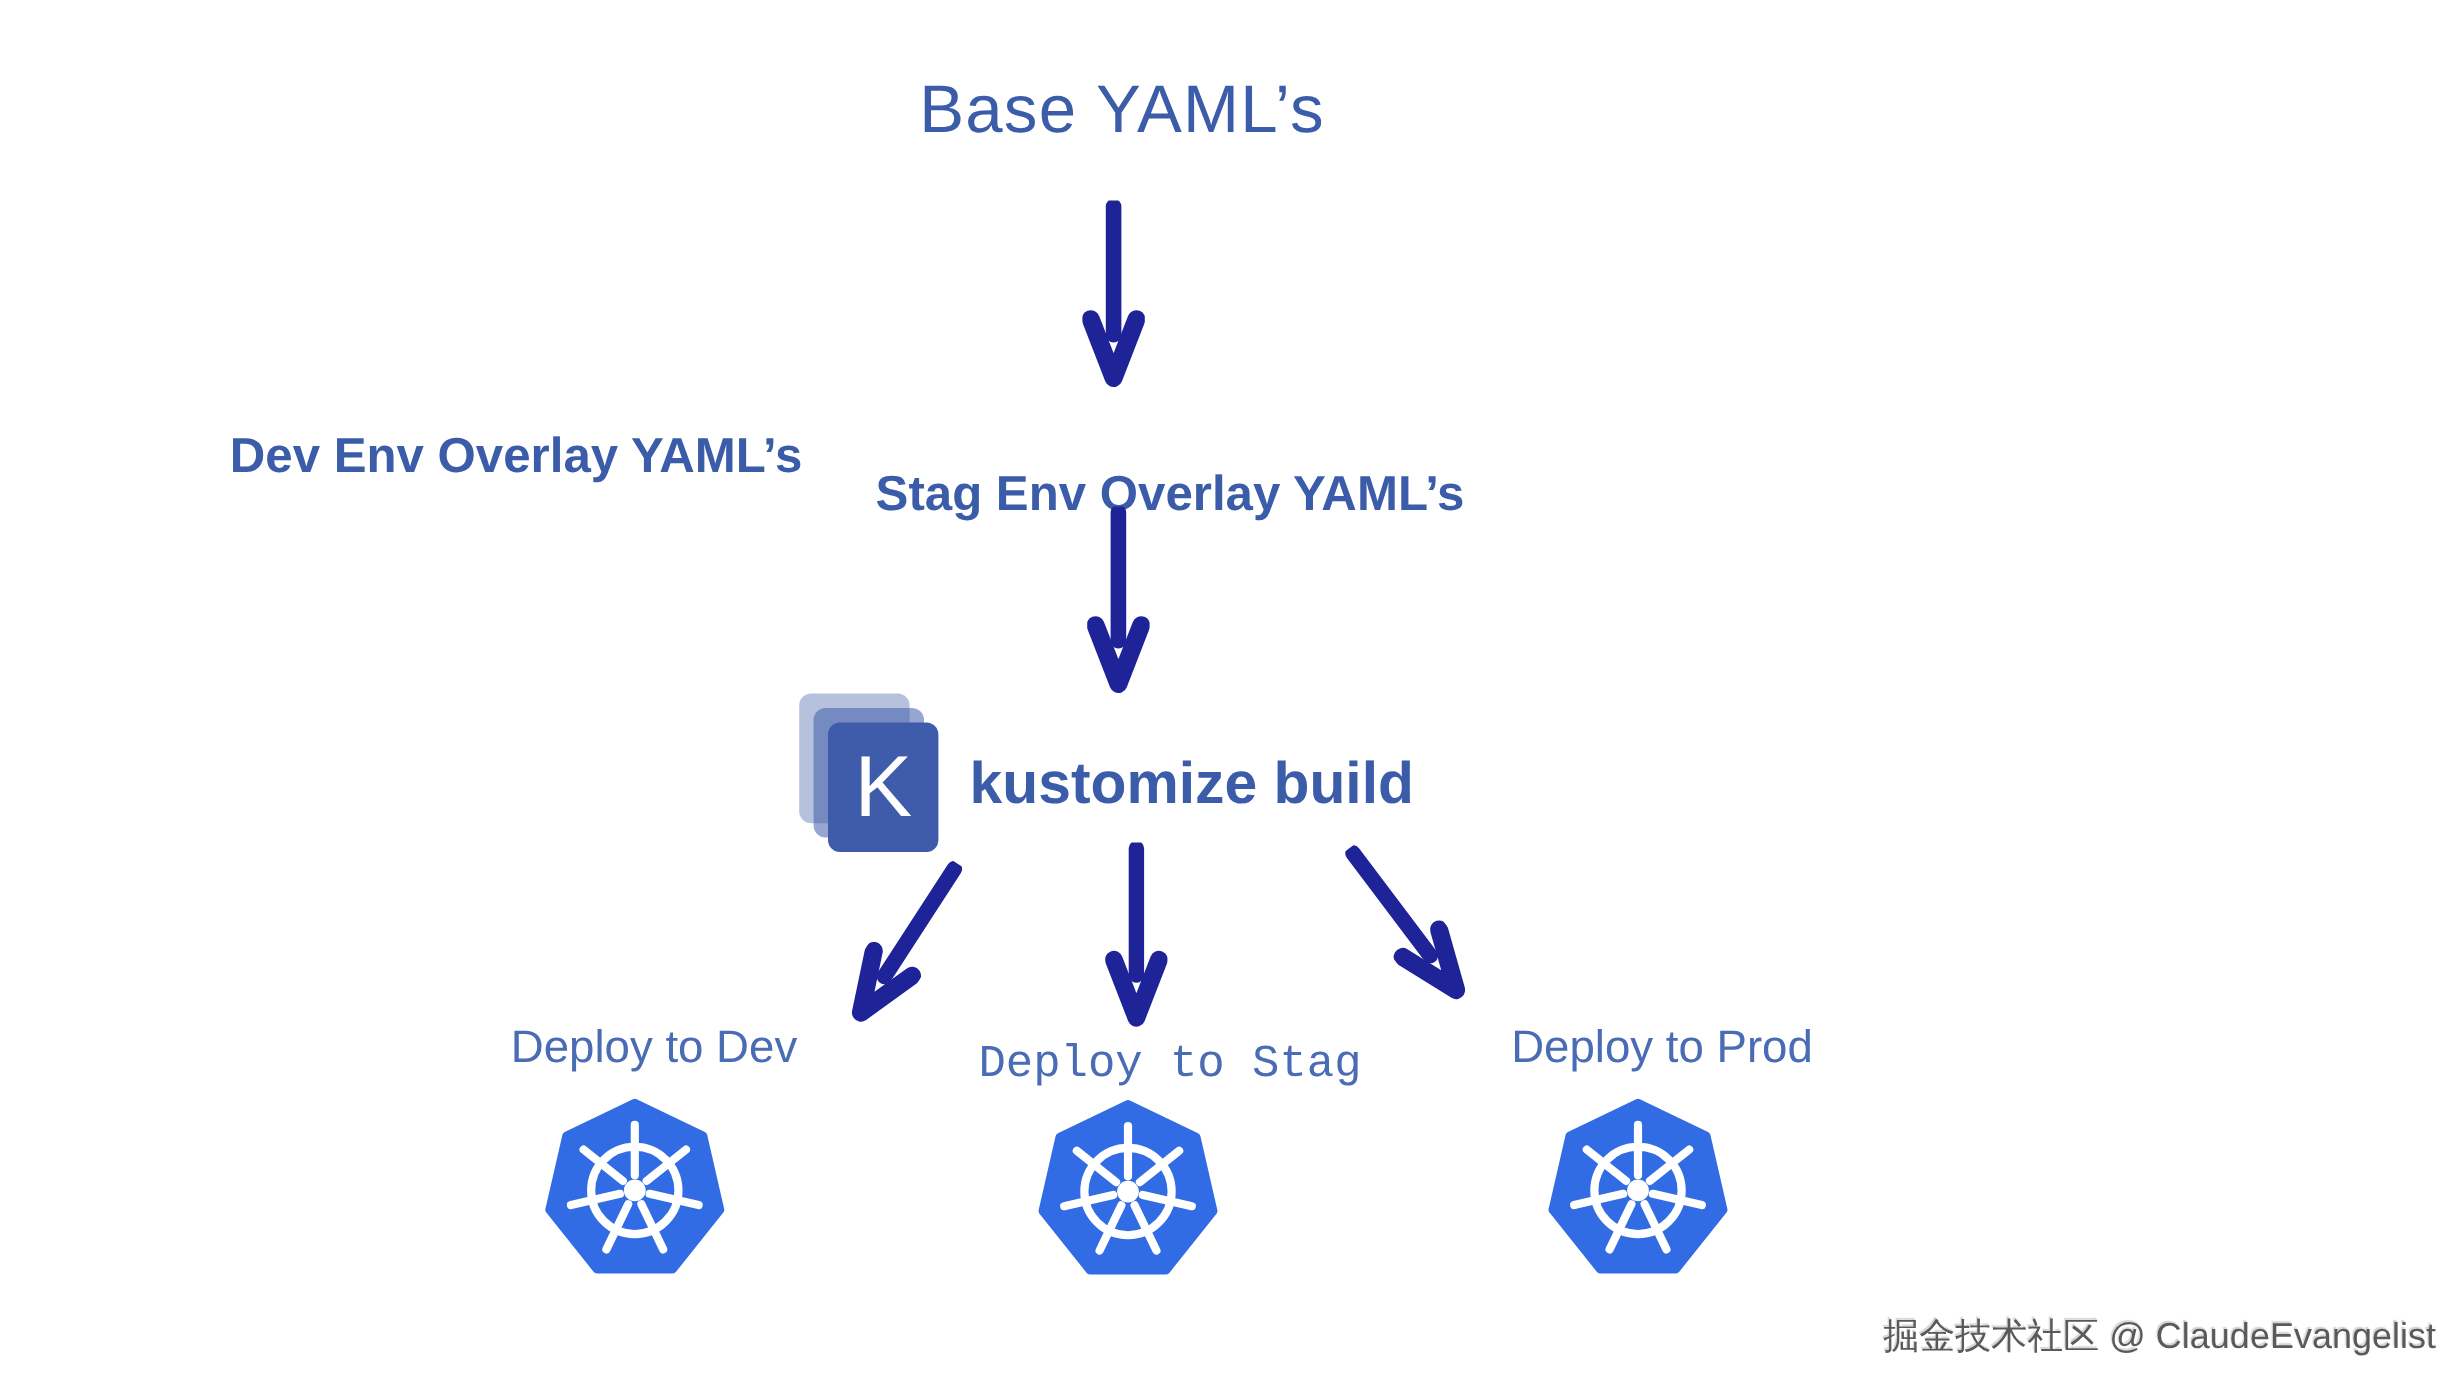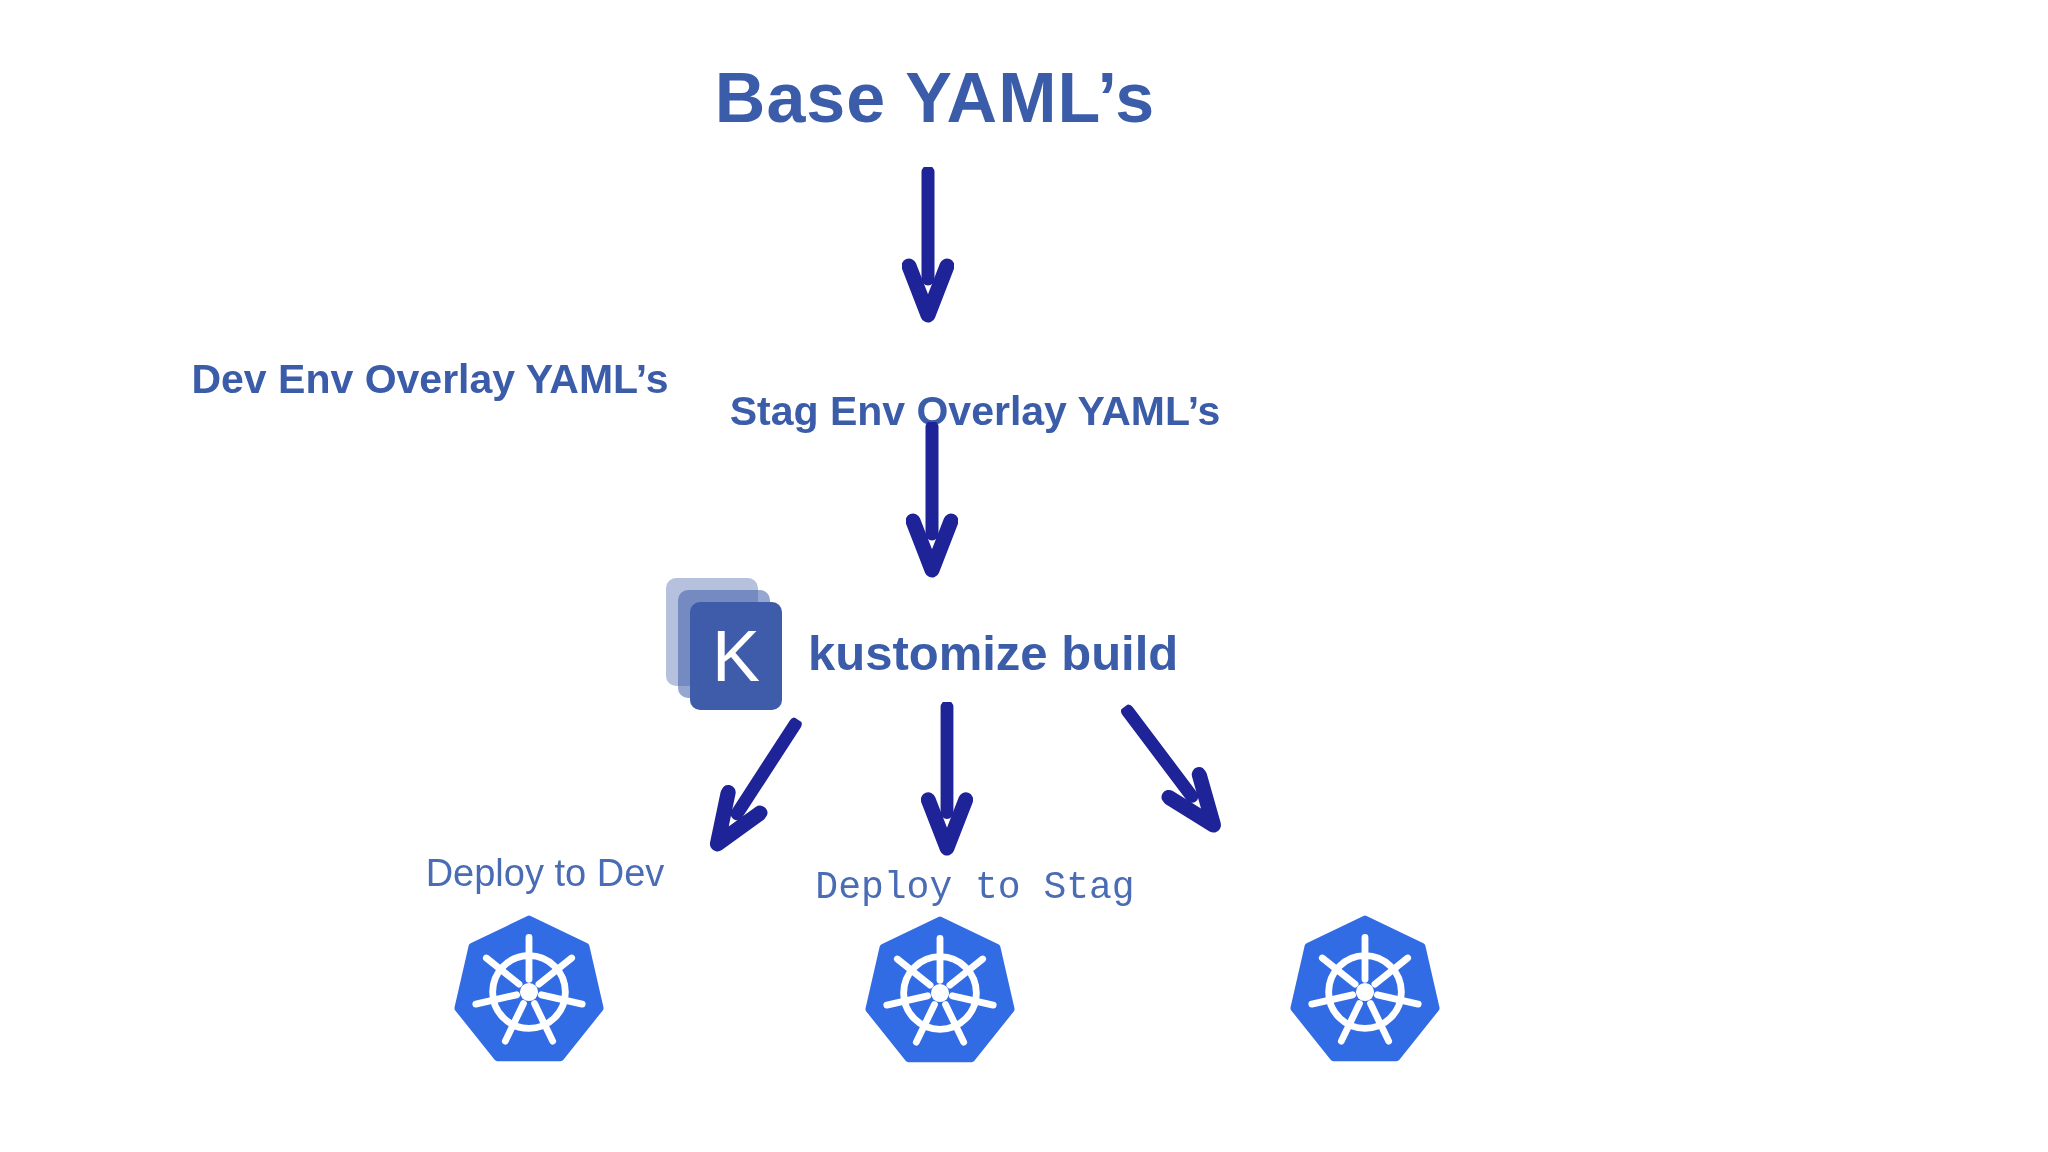--- a/index.html
+++ b/index.html
@@ -15,21 +15,21 @@
   html,body{width:2048px;height:1152px;background:var(--bg);overflow:hidden;}
   #canvas{
     position:relative;width:2048px;height:1152px;background:var(--bg);
     font-family:"Liberation Sans","DejaVu Sans",sans-serif;
   }
   .abs{position:absolute;}
   .centered{transform:translateX(-50%);white-space:nowrap;}
 
   .page-title{
     top:58px;left:935px;
-    font-size:70px;font-weight:bold;color:var(--heading-blue);
+    font-size:56px;font-weight:normal;color:var(--heading-blue);
     letter-spacing:1px;
   }
   .overlay-label{
     top:356px;
     font-size:41px;font-weight:bold;color:var(--heading-blue);
   }
   .overlay-dev{left:430px;}
   .overlay-stag{left:975px;margin-top:32px;}
   .overlay-prod{left:1559px;}
 
@@ -121,20 +121,21 @@
     <path class="shaft" d="M26 5 V112"></path>
     <path class="head" d="M7 99 L26 148 L45 99"></path>
   </svg>
   <svg class="abs arrow arrow-right" viewBox="0 0 52 158">
     <path class="shaft" d="M26 5 V112"></path>
     <path class="head" d="M7 99 L26 148 L45 99"></path>
   </svg>
 
   <div class="abs centered deploy-label deploy-dev">Deploy to Dev</div>
   <div class="abs centered deploy-label deploy-stag">Deploy to Stag</div>
+  <div class="abs centered deploy-label deploy-prod">Deploy to Prod</div>
 
   <svg class="abs k8s-logo k8s-dev" viewBox="-88 -88 176 176">
     <polygon points="0,-80 62.5,-49.9 78,17.8 34.7,72.1 -34.7,72.1 -78,17.8 -62.5,-49.9"></polygon>
     <g>
       <line y1="-14" y2="-60"></line>
       <line y1="-14" y2="-60" transform="rotate(51.43)"></line>
       <line y1="-14" y2="-60" transform="rotate(102.86)"></line>
       <line y1="-14" y2="-60" transform="rotate(154.29)"></line>
       <line y1="-14" y2="-60" transform="rotate(205.71)"></line>
       <line y1="-14" y2="-60" transform="rotate(257.14)"></line>
@@ -165,14 +166,15 @@
       <line y1="-14" y2="-60" transform="rotate(102.86)"></line>
       <line y1="-14" y2="-60" transform="rotate(154.29)"></line>
       <line y1="-14" y2="-60" transform="rotate(205.71)"></line>
       <line y1="-14" y2="-60" transform="rotate(257.14)"></line>
       <line y1="-14" y2="-60" transform="rotate(308.57)"></line>
     </g>
     <circle class="ring" r="40"></circle>
     <circle class="hub" r="10"></circle>
   </svg>
 
+  <div class="watermark">掘金技术社区 @ ClaudeEvangelist</div>
 
 </div>
 
 </body></html>

